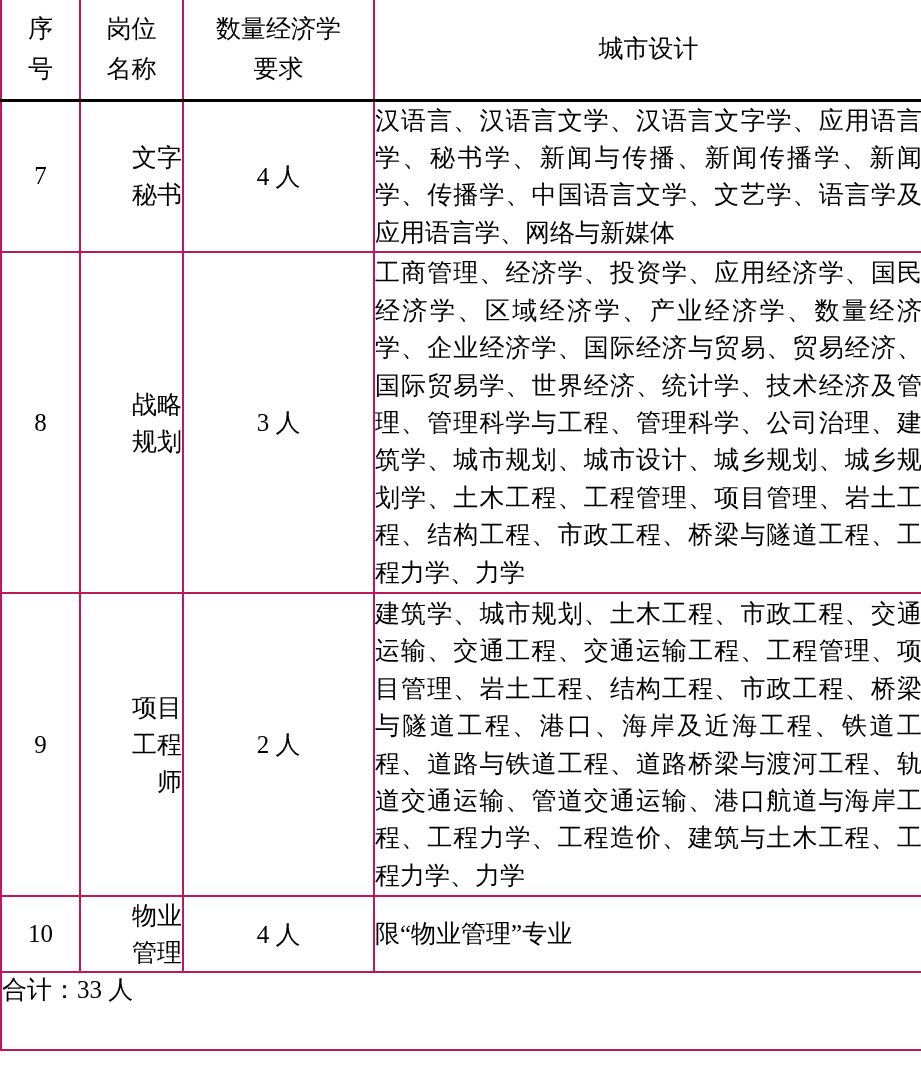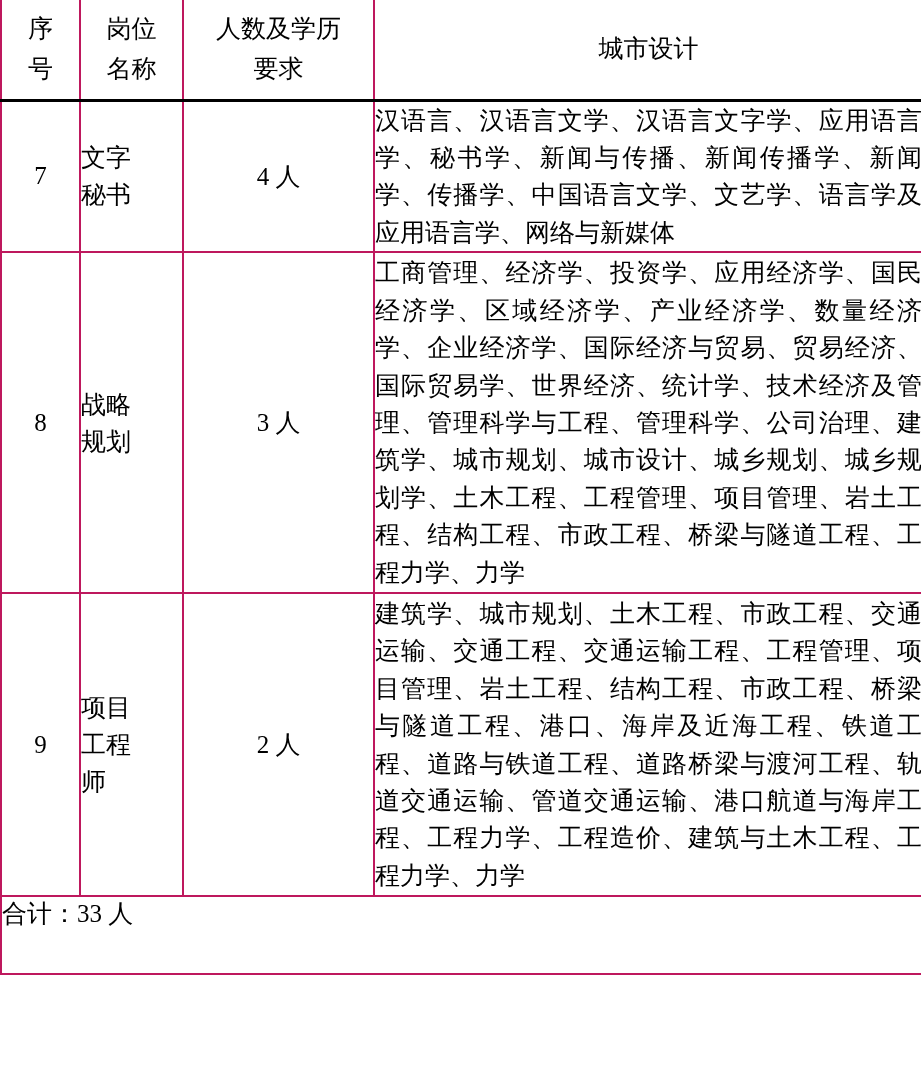--- a/index.html
+++ b/index.html
@@ -36,21 +36,21 @@
     text-align: center;
     vertical-align: middle;
     white-space: pre-line;
     line-height: 40px;
   }
   .num-cell, .count-cell {
     text-align: center;
     vertical-align: middle;
   }
   .pos-cell {
-    text-align: left;
+    text-align: right;
     vertical-align: middle;
     white-space: pre-line;
     line-height: 37px;
   }
   .majors-cell {
     text-align: justify;
     vertical-align: middle;
     line-height: 37.4px;
     padding: 2px 10px 2px 7px;
   }
@@ -73,21 +73,21 @@
       <col style="width:103px">
       <col style="width:191px">
       <col style="width:548px">
     </colgroup>
     <tbody>
         <tr style="height:100px">
       <th class="h-cell">序
 号</th>
       <th class="h-cell">岗位
 名称</th>
-      <th class="h-cell">人数及学历
+      <th class="h-cell">数量经济学
 要求</th>
       <th class="h-cell">城市设计</th>
     </tr>
     <tr style="height:152px">
       <td class="num-cell">7</td>
       <td class="pos-cell">文字
 秘书</td>
       <td class="count-cell">4 人</td>
       <td class="majors-cell">汉语言、汉语言文学、汉语言文字学、应用语言学、秘书学、新闻与传播、新闻传播学、新闻学、传播学、中国语言文学、文艺学、语言学及应用语言学、网络与新媒体</td>
     </tr>
@@ -99,18 +99,25 @@
       <td class="majors-cell">工商管理、经济学、投资学、应用经济学、国民经济学、区域经济学、产业经济学、数量经济学、企业经济学、国际经济与贸易、贸易经济、国际贸易学、世界经济、统计学、技术经济及管理、管理科学与工程、管理科学、公司治理、建筑学、城市规划、城市设计、城乡规划、城乡规划学、土木工程、工程管理、项目管理、岩土工程、结构工程、市政工程、桥梁与隧道工程、工程力学、力学</td>
     </tr>
     <tr style="height:303px">
       <td class="num-cell">9</td>
       <td class="pos-cell">项目
 工程
 师</td>
       <td class="count-cell">2 人</td>
       <td class="majors-cell">建筑学、城市规划、土木工程、市政工程、交通运输、交通工程、交通运输工程、工程管理、项目管理、岩土工程、结构工程、市政工程、桥梁与隧道工程、港口、海岸及近海工程、铁道工程、道路与铁道工程、道路桥梁与渡河工程、轨道交通运输、管道交通运输、港口航道与海岸工程、工程力学、工程造价、建筑与土木工程、工程力学、力学</td>
     </tr>
+    <tr style="height:75px">
+      <td class="num-cell">10</td>
+      <td class="pos-cell">物业
+管理</td>
+      <td class="count-cell">4 人</td>
+      <td class="majors-cell">限“物业管理”专业</td>
+    </tr>
     <tr style="height:78px">
       <td class="footer-cell" colspan="4">合计：33 人</td>
     </tr>
   </tbody>
     </table>
 </div>
 
 </body></html>

